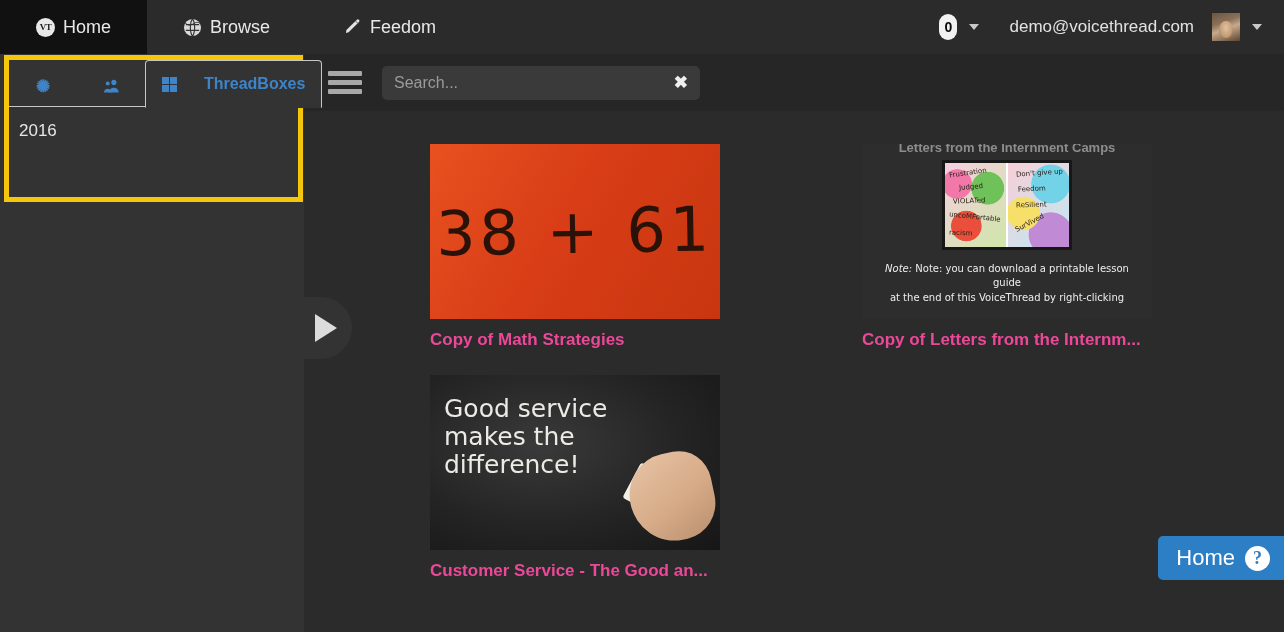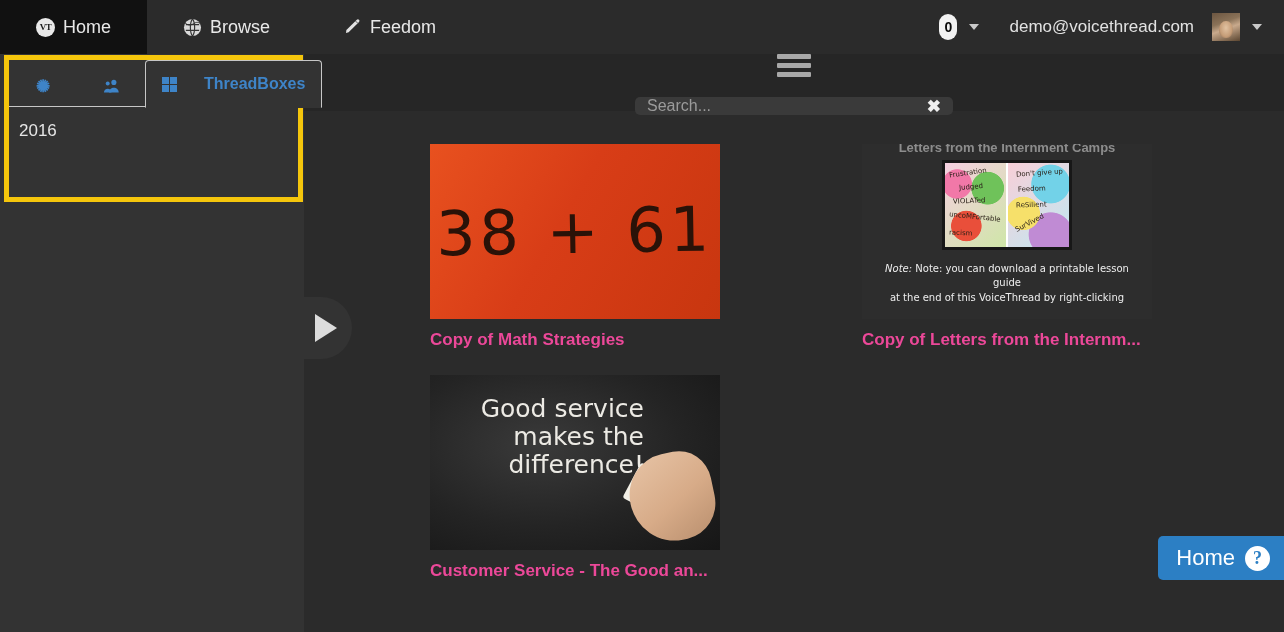--- a/index.html
+++ b/index.html
@@ -125,21 +125,21 @@
   }
 
   
   .main {
     position: absolute; left: 304px; top: 54px;
     width: 980px; height: 578px; background: #2b2b2b;
   }
   .searchbar {
     position: absolute; left: 0; top: 0; width: 980px; height: 57px;
     background: #262626;
-    display: flex; align-items: center; gap: 20px; padding: 0 24px; flex-direction: column;
+    display: flex; align-items: center; gap: 20px; padding: 0 24px;
   }
   .hamburger { width: 34px; display: flex; flex-direction: column; gap: 4px; cursor: pointer; }
   .hamburger i { display: block; height: 5px; background: #a8a8a8; border-radius: 1px; }
   .search-wrap {
     position: relative; width: 318px; height: 34px;
     background: #3a3a3a; border-radius: 5px;
     display: flex; align-items: center;
   }
   .search-input {
     flex: 1; background: transparent; border: 0; outline: none;
@@ -242,21 +242,20 @@
 
   .th-chalk {
     width:100%; height:100%;
     background: radial-gradient(ellipse at 38% 40%, #3a3a3a 0%, #242424 55%, #161616 100%);
     position:relative; overflow:hidden;
   }
   .th-chalk .ctext {
     position:absolute; left:14px; top:20px; width:200px;
     color:#eceae4; font-size:25px; line-height:1.12;
     font-family:"DejaVu Sans", sans-serif;
-    text-align:right;
   }
   .th-chalk .hand {
     position:absolute; right:6px; top:78px; width:84px; height:88px;
     border-radius:48% 38% 42% 52%;
     background: linear-gradient(150deg,#e7c4a6 0%, #d7ab88 55%, #b98f6e 100%);
     transform: rotate(-12deg);
   }
   .th-chalk .chalk {
     position:absolute; right:76px; top:88px; width:13px; height:40px;
     background:#f2efe6; border-radius:3px; transform: rotate(28deg);

